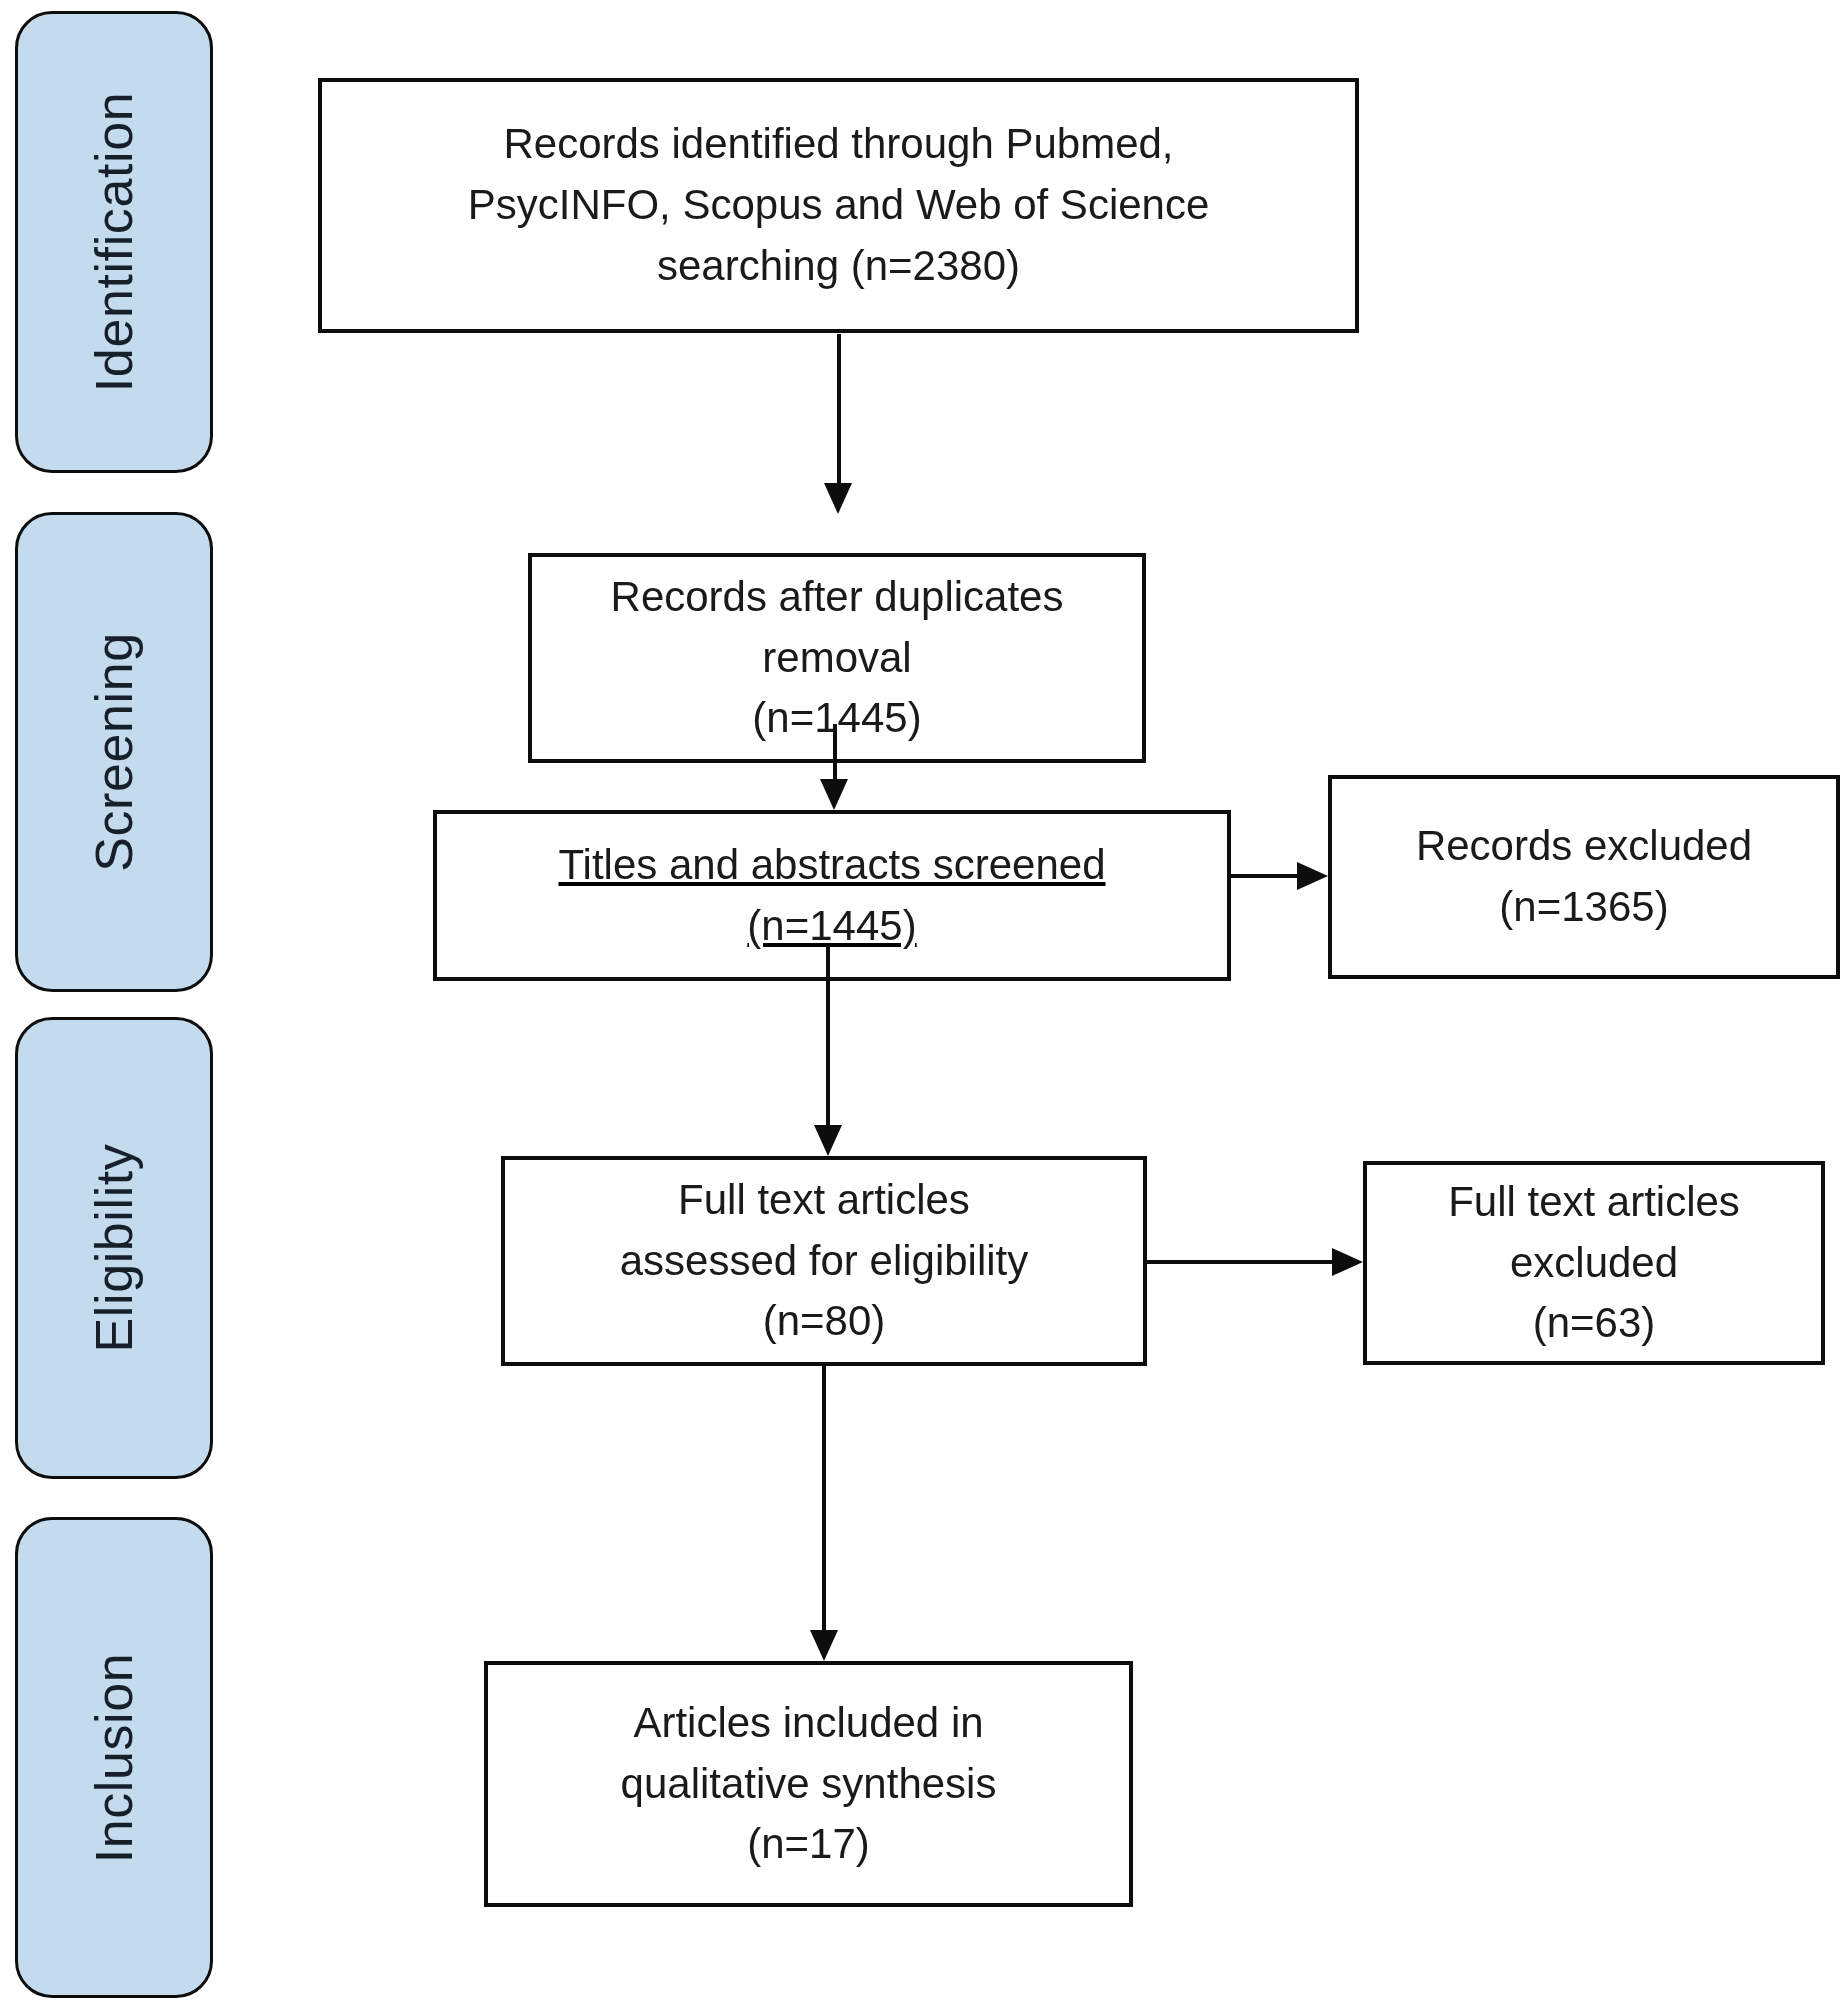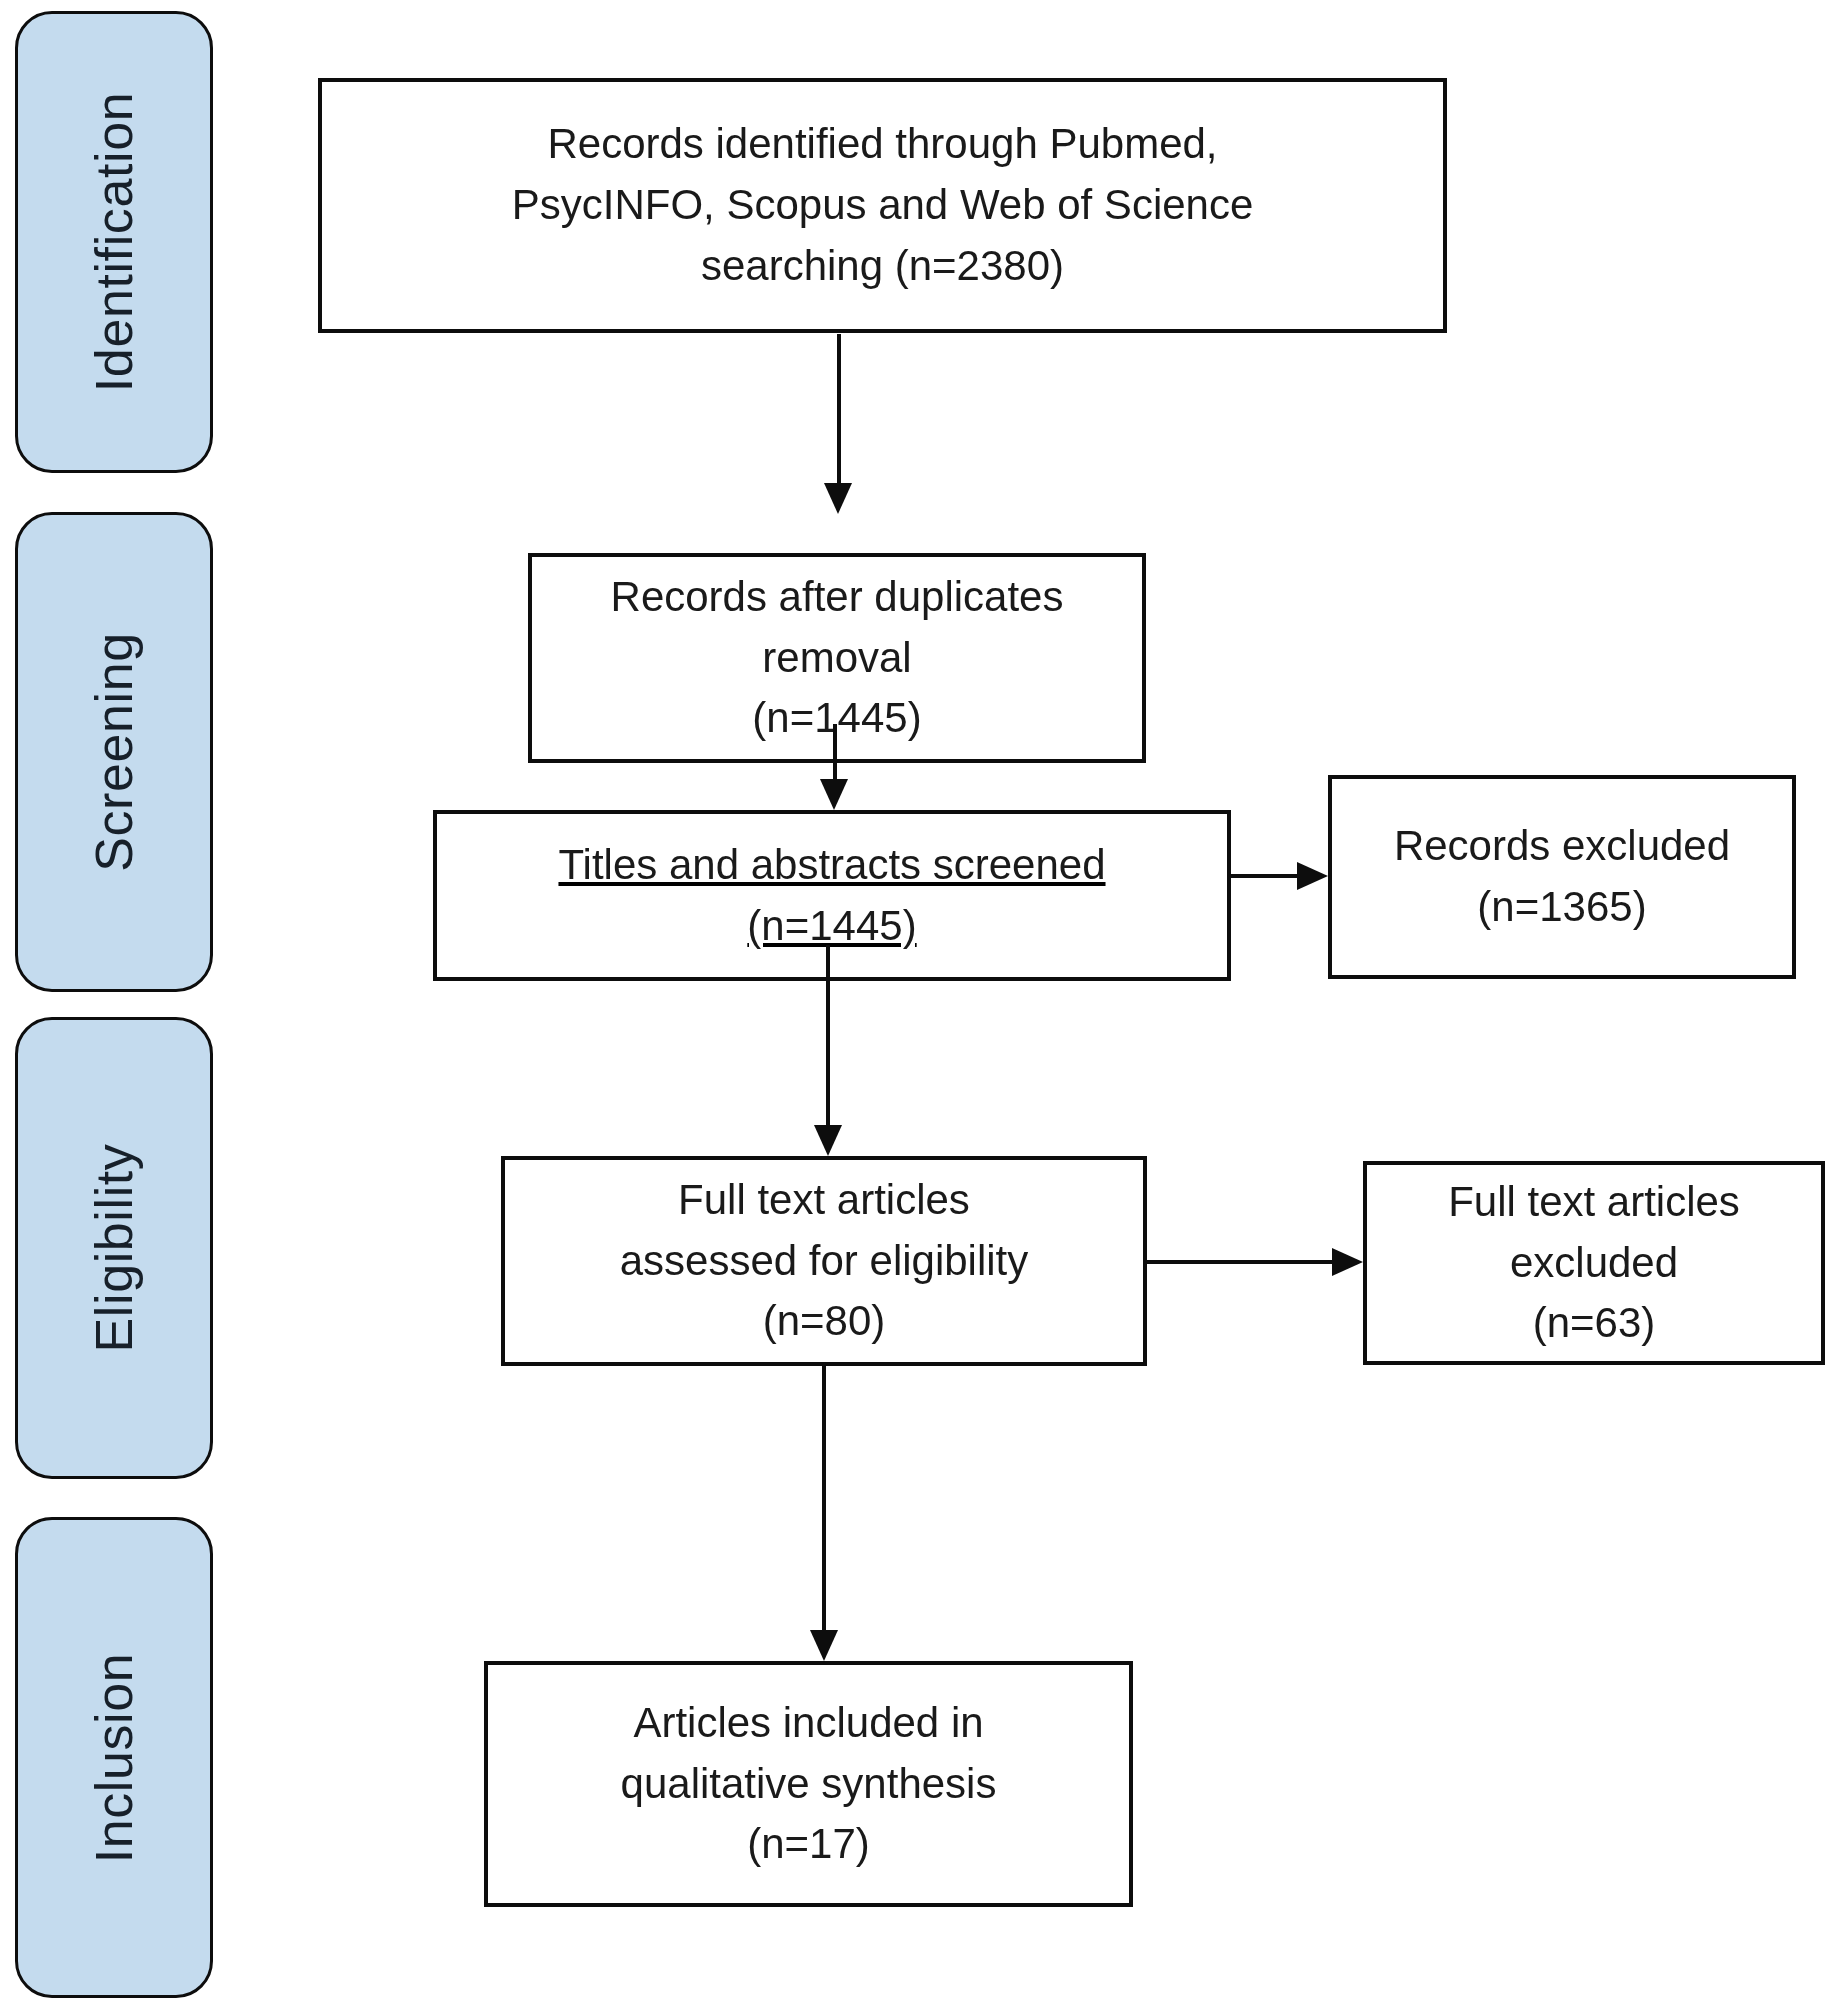--- a/index.html
+++ b/index.html
@@ -45,24 +45,24 @@
     border:4.2px solid var(--border-color);
     display:flex;align-items:center;justify-content:center;
     text-align:center;
   }
   .fbox-text{
     white-space:pre-line;
     font-size:42px;line-height:1.45;
     color:var(--box-text-color);
     padding:0 12px;
   }
-  .b-identified{left:318px;top:78px;width:1129px;height:255px;}
+  .b-identified{left:318px;top:78px;width:1041px;height:255px;}
   .b-duplicates{left:528px;top:514px;width:618px;height:210px;margin-top:39px;}
   .b-screened{left:433px;top:810px;width:798px;height:171px;text-decoration:underline;}
-  .b-rec-excluded{left:1328px;top:775px;width:468px;height:204px;}
+  .b-rec-excluded{left:1328px;top:775px;width:512px;height:204px;}
   .b-assessed{left:501px;top:1156px;width:646px;height:210px;}
   .b-ft-excluded{left:1363px;top:1161px;width:462px;height:204px;}
   .b-included{left:484px;top:1661px;width:649px;height:246px;}
 
   
   .vline{position:absolute;width:3.6px;background:var(--border-color);}
   .hline{position:absolute;height:3.6px;background:var(--border-color);}
   .head-down{
     position:absolute;width:0;height:0;
     border-left:14.4px solid transparent;

